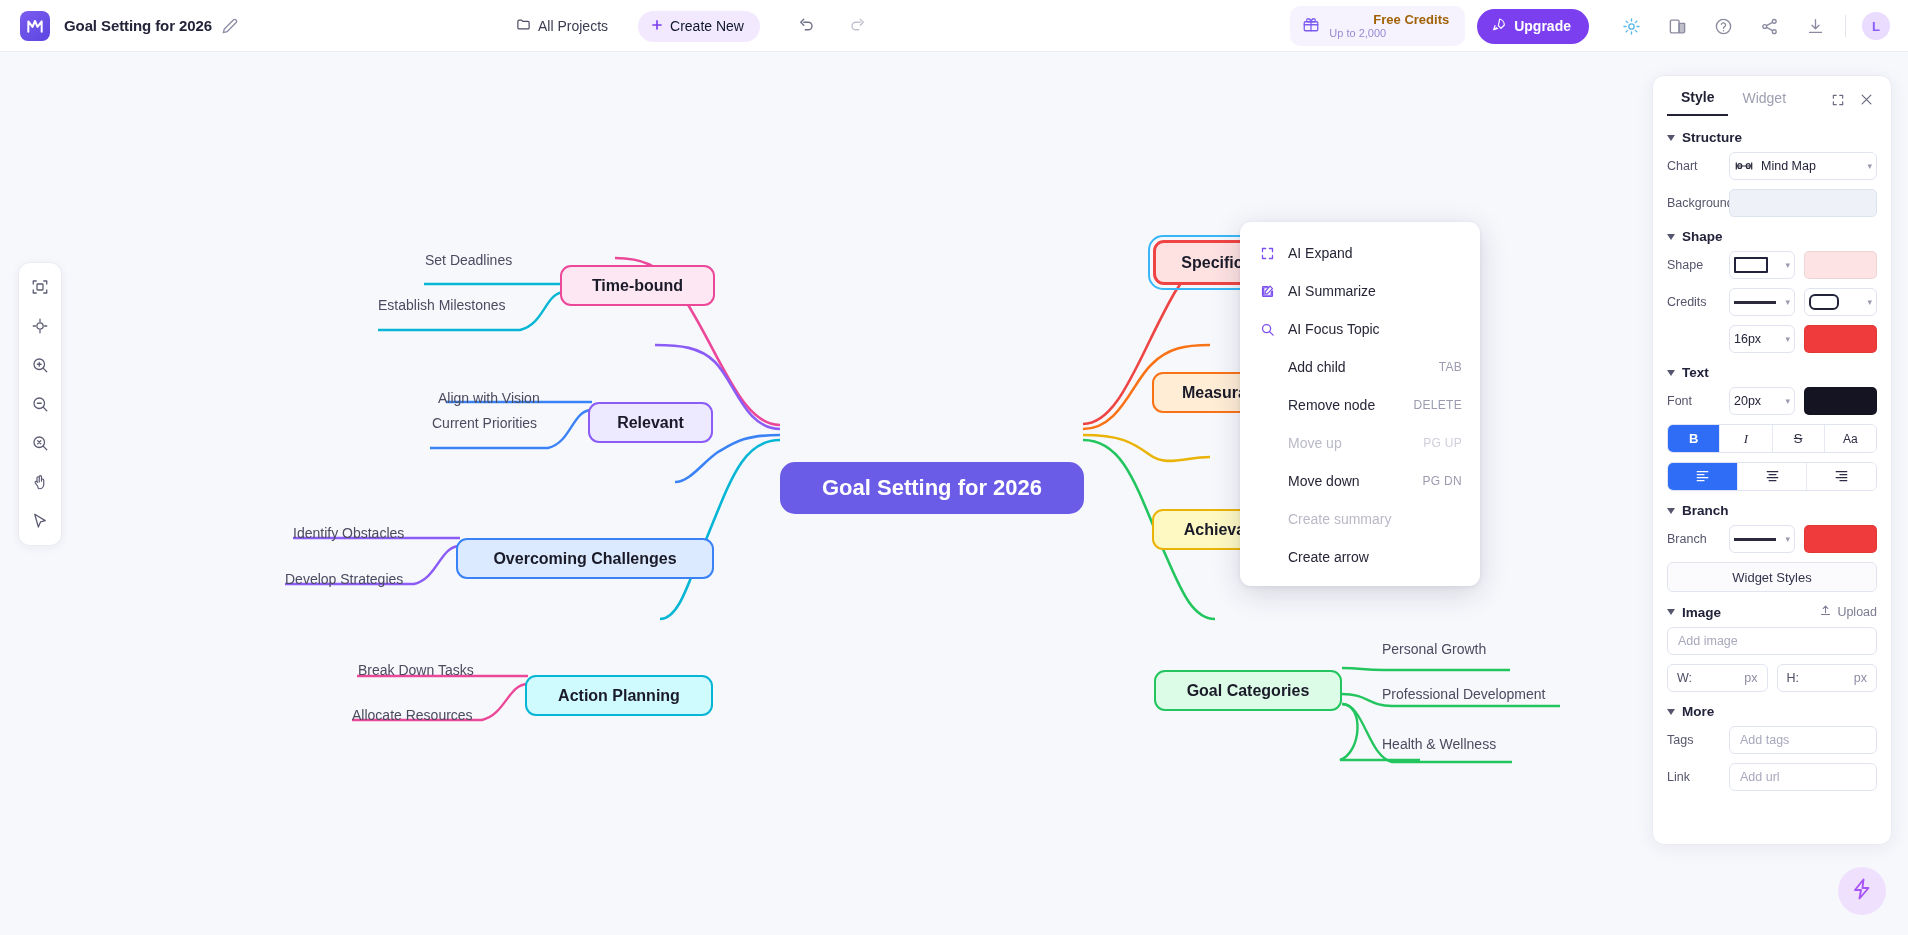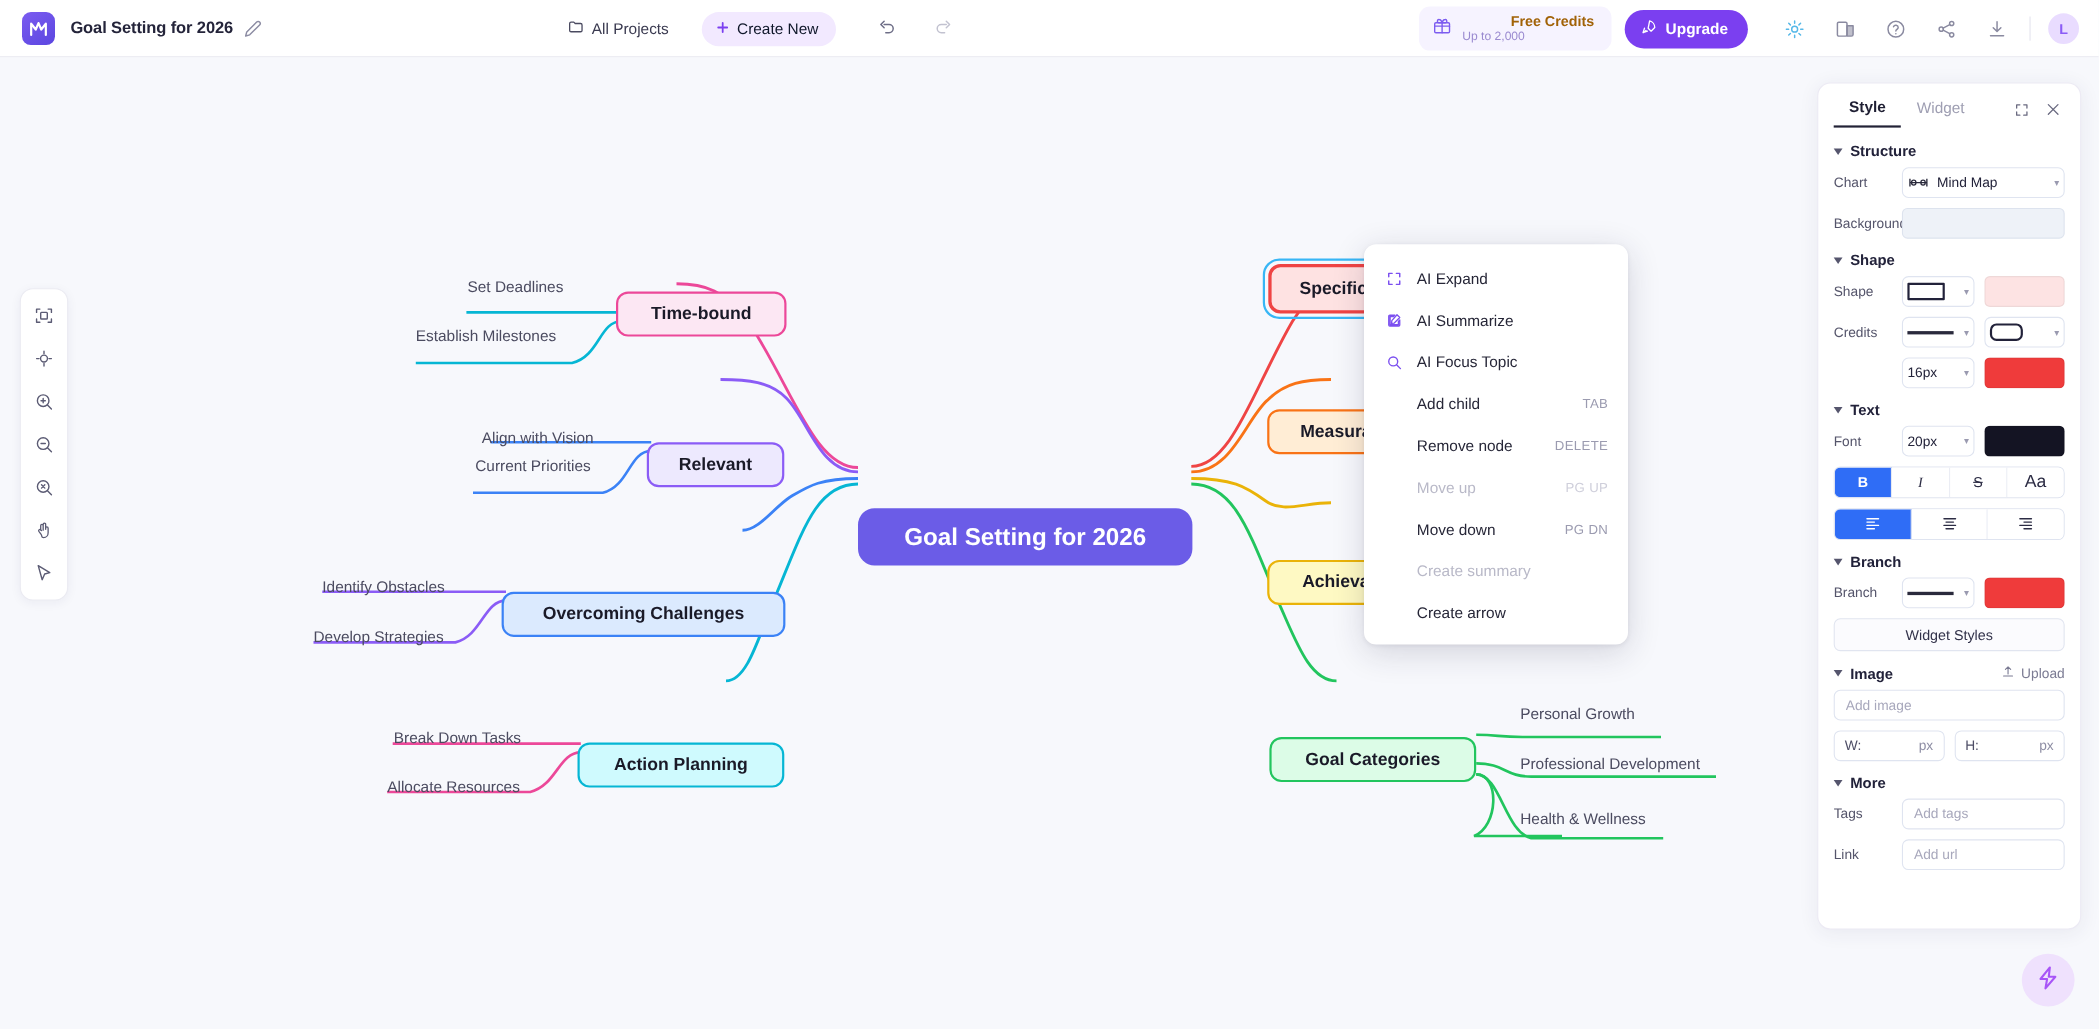--- a/index.html
+++ b/index.html
@@ -524,21 +524,21 @@
       <div class="ctrl" style="width:66px;">
         <span>20px</span>
         <span class="chev">▾</span>
       </div>
       <div class="swatch" style="flex:1; margin-left:9px; background:#141423;"></div>
     </div>
     <div class="seg-group">
       <div class="seg on" style="font-weight:bold;">B</div>
       <div class="seg" style="font-style:italic;font-family:'Liberation Serif',serif;">I</div>
       <div class="seg" style="text-decoration:line-through;">S</div>
-      <div class="seg" style="font-size:16px;">Aa</div>
+      <div class="seg" style="font-size:12px;">Aa</div>
     </div>
     <div class="seg-group">
       <div class="seg on">
         <svg width="15" height="13" viewBox="0 0 20 16" fill="none" stroke="currentColor" stroke-width="1.7" stroke-linecap="round">
           <path d="M3 3h14M3 7h9M3 11h14M3 15h9" transform="translate(0,-1.5)"></path>
           </svg>
       </div>
       <div class="seg">
         <svg width="15" height="13" viewBox="0 0 20 16" fill="none" stroke="currentColor" stroke-width="1.7" stroke-linecap="round">
           <path d="M3 3h14M5.5 7h9M3 11h14M5.5 15h9" transform="translate(0,-1.5)"></path>

